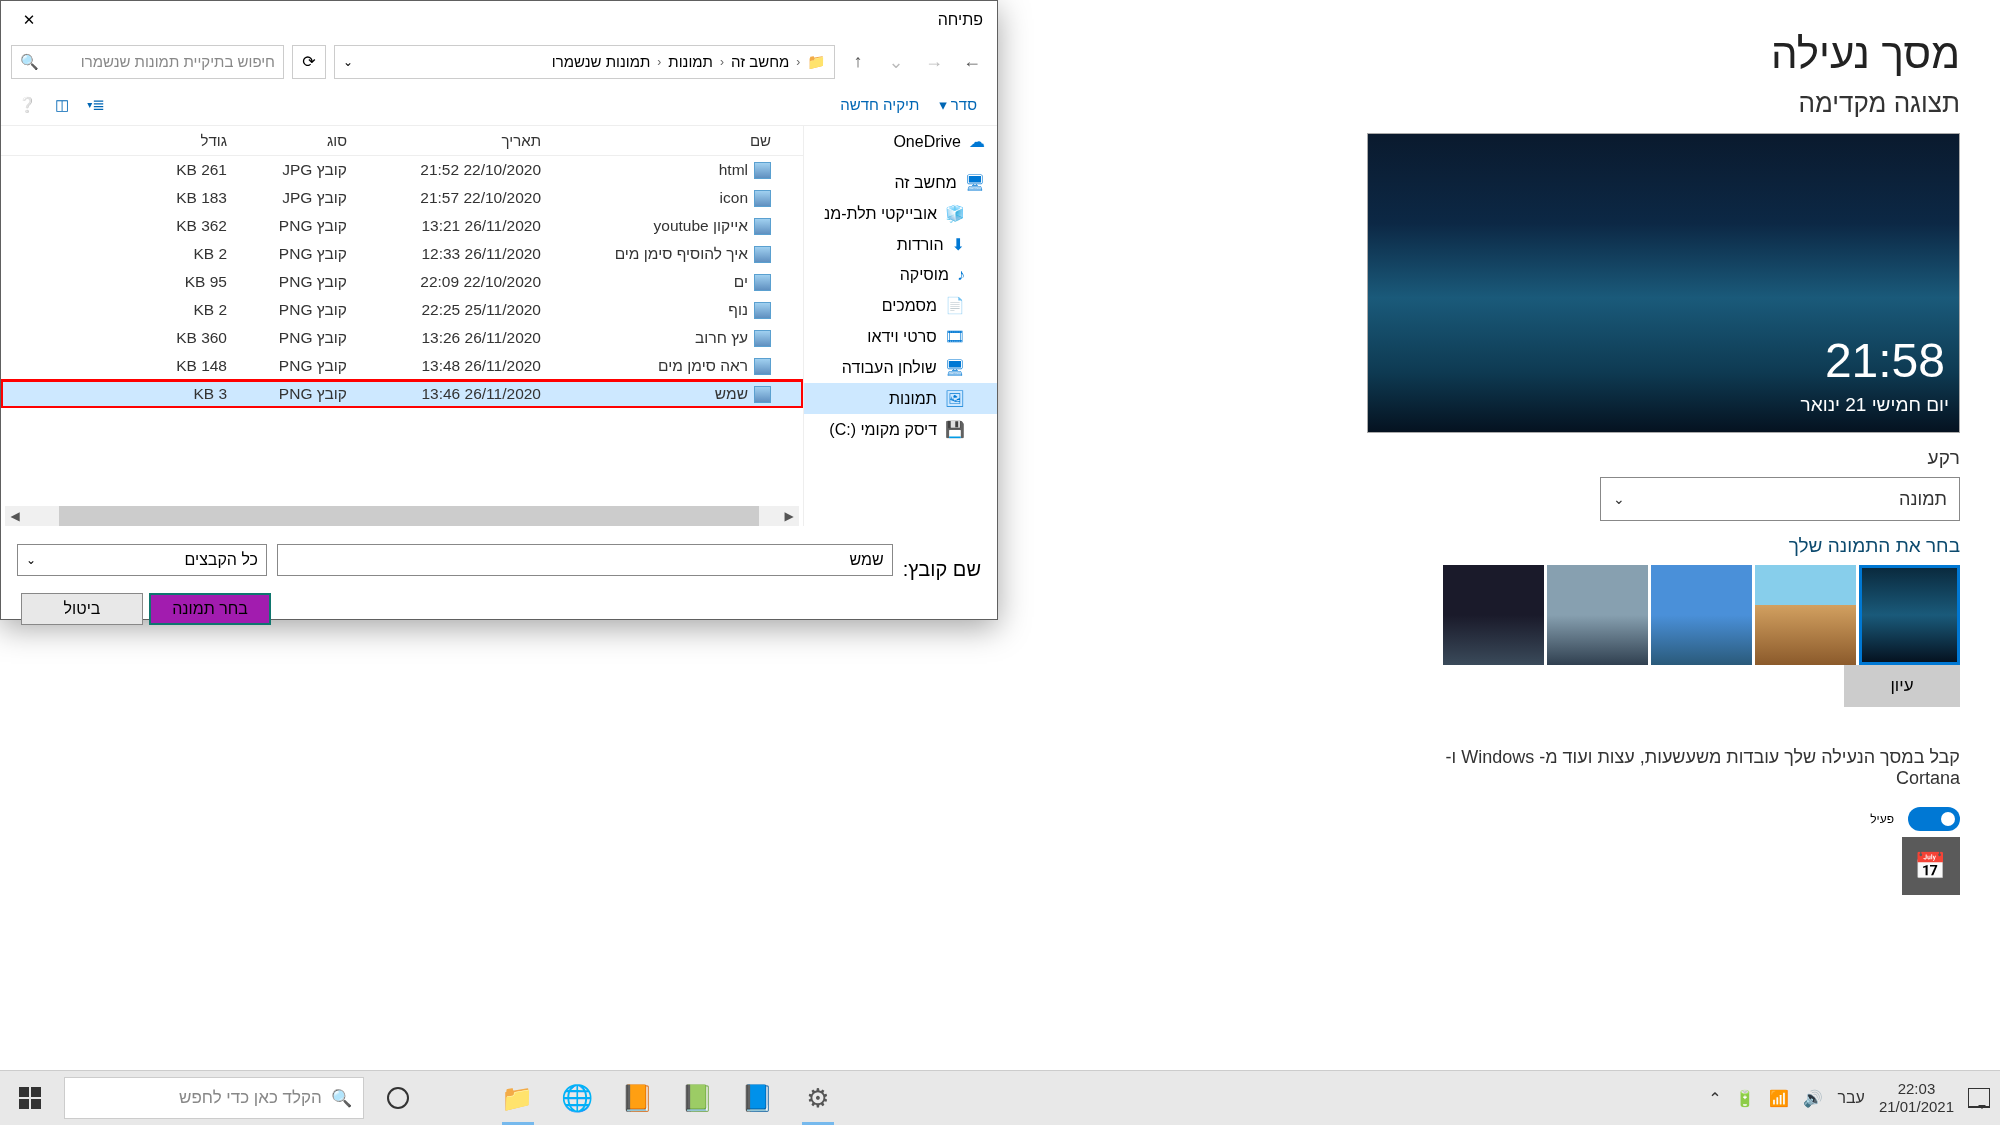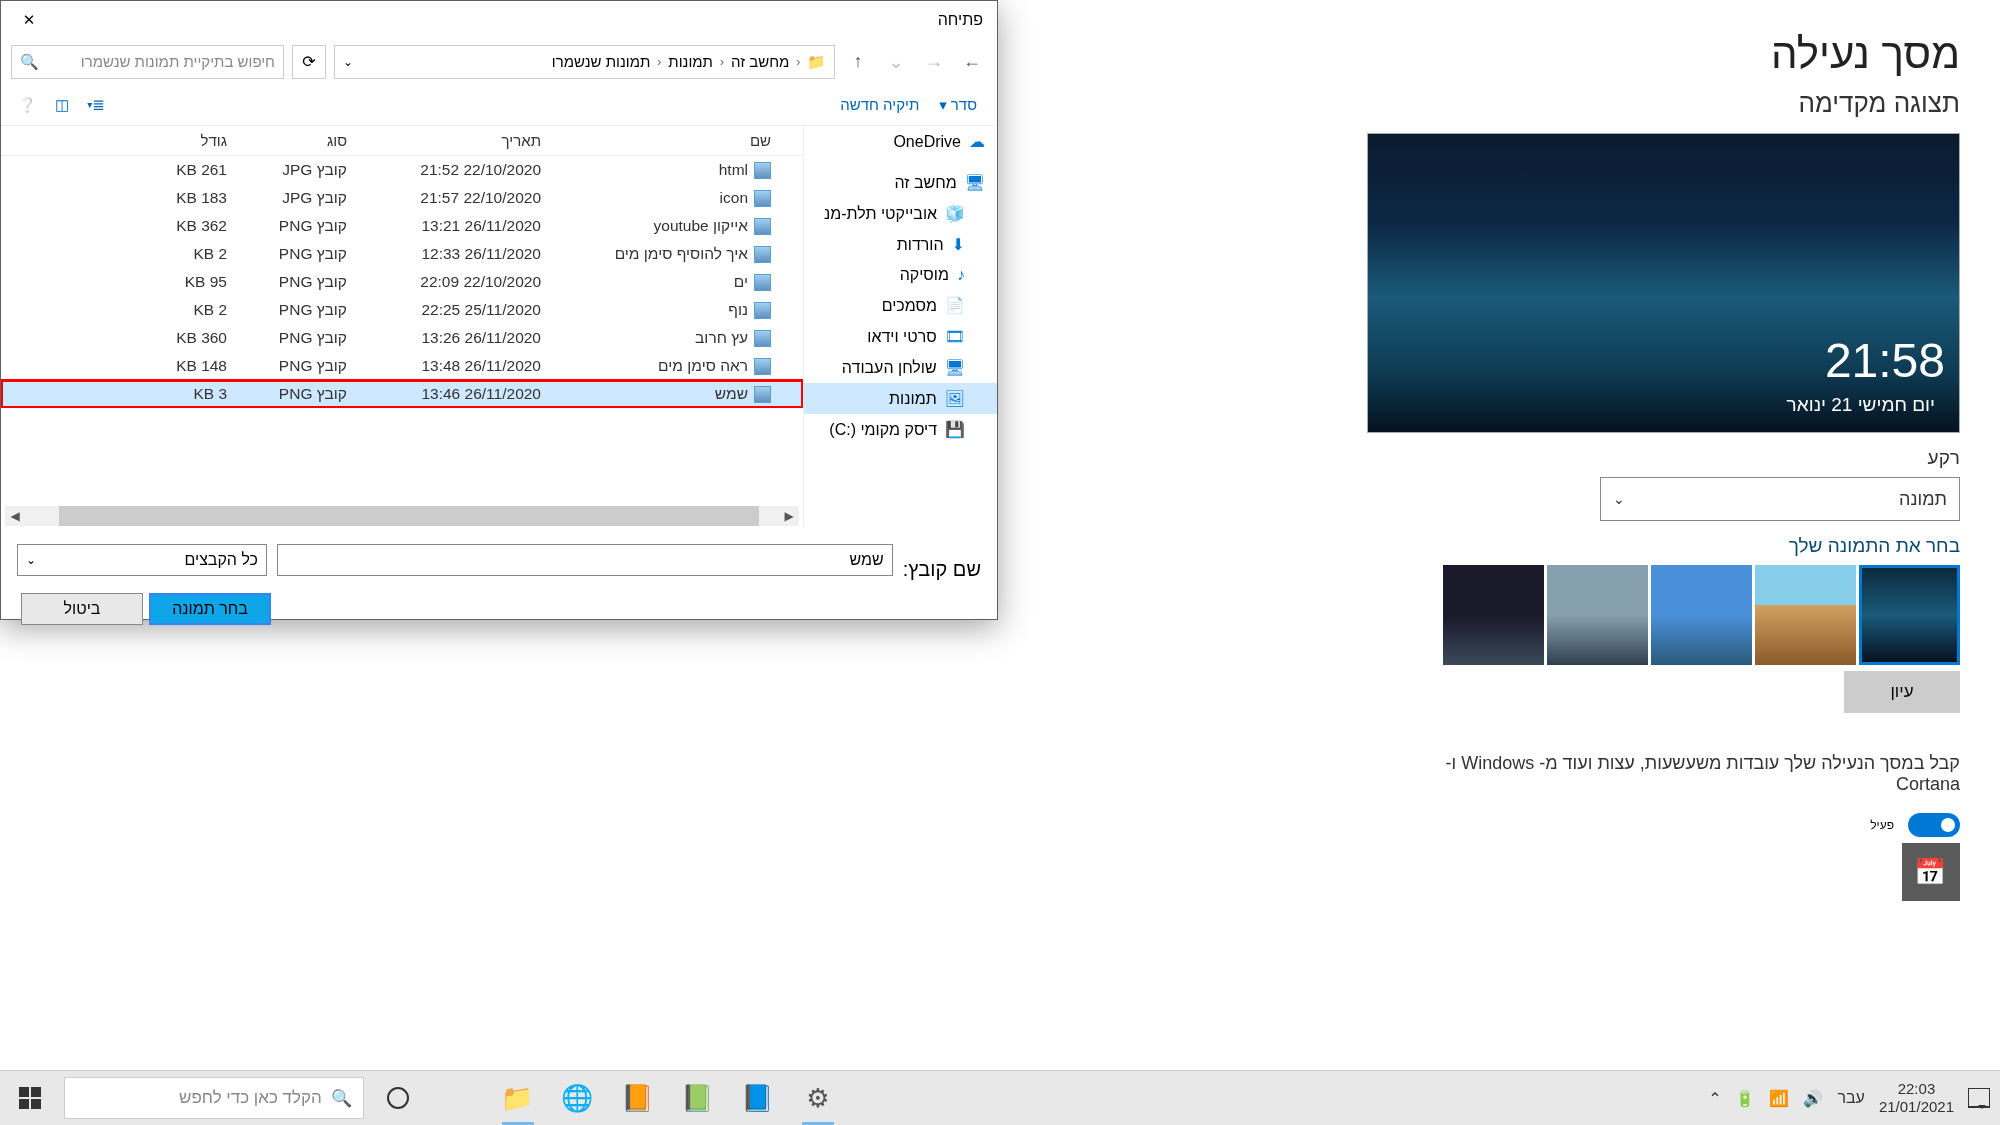--- a/index.html
+++ b/index.html
@@ -17,34 +17,34 @@
 .nav-section { padding: 8px 24px; font-size: 17.5px; font-weight: 600; color: #333; }
 .nav-item { display: flex; align-items: center; gap: 20px; padding: 14px 24px; font-size: 18px; color: #333; }
 .nav-item.active { background: #d9d9d9; }
 .nav-icon { width: 22px; height: 22px; display: inline-flex; align-items: center; justify-content: center; font-size: 18px; }
 
 .settings-content { flex: 1; padding: 30px 40px 0 40px; }
 .page-title { font-size: 42px; font-weight: 400; color: #222; text-align: right; margin-bottom: 10px; }
 .section-label { font-size: 26px; color: #333; text-align: right; margin-bottom: 14px; }
 .preview-img { width: 593px; height: 300px; background: linear-gradient(180deg,#0a1a2e 0%,#0c2845 30%,#1a5a7a 55%,#0e3a52 80%,#051220 100%); border: 1px solid #aaa; position: relative; float: right; clear: both; }
 .preview-time { position: absolute; right: 14px; bottom: 44px; color: #fff; font-size: 48px; font-weight: 300; }
-.preview-date { position: absolute; right: 24px; bottom: 16px; color: #fff; font-size: 19px; }
+.preview-date { position: absolute; right: 10px; bottom: 16px; color: #fff; font-size: 19px; }
 .clear { clear: both; }
 .bg-label { font-size: 19px; color: #333; text-align: right; margin: 14px 0 8px 0; }
 .bg-select { width: 360px; height: 44px; border: 1px solid #888; display: flex; align-items: center; padding: 0 12px; font-size: 18px; color: #333; float: right; clear: both; }
 .bg-select .chev { margin-right: auto; font-size: 14px; }
 .choose-label { font-size: 19px; color: #0c4a6e; text-align: right; margin: 14px 0 8px 0; clear: both; }
 .thumbs { display: flex; gap: 3px; float: right; clear: both; direction: ltr; }
 .thumb { width: 101px; height: 100px; background: #556; }
 .t1 { background: linear-gradient(#0a2a3e,#1a5a7a,#051220); border: 3px solid #0078d4; }
 .t2 { background: linear-gradient(#87ceeb 40%,#d2a060 40%,#8b5a2b 100%); }
 .t3 { background: linear-gradient(#4a90d9 50%,#2a5a7a 100%); }
 .t4 { background: linear-gradient(#87a0b0 50%,#304050 100%); }
 .t5 { background: linear-gradient(#1a1a2a 50%,#3a4a5a 100%); }
-.browse-btn { width: 116px; height: 42px; background: #ccc; border: none; font-size: 17px; float: right; clear: both; margin-top: 6px; }
+.browse-btn { width: 116px; height: 42px; background: #ccc; border: none; font-size: 17px; float: right; clear: both; }
 .tip-text { font-size: 18px; color: #333; text-align: right; margin: 40px 0 10px 0; clear: both; max-width: 540px; float: right; }
 .toggle-row { display: flex; align-items: center; gap: 14px; float: right; clear: both; margin-top: 8px; }
 .toggle { width: 52px; height: 24px; background: #0078d4; border-radius: 12px; position: relative; }
 .toggle-knob { width: 14px; height: 14px; background: #fff; border-radius: 50%; position: absolute; top: 5px; left: 33px; }
 .toggle-label { font-size: 12px; }
 .app-detail { font-size: 18px; text-align: right; margin-top: 40px; clear: both; float: right; max-width: 540px; }
 .app-tile { width: 58px; height: 58px; background: #5a5a5a; display: inline-flex; align-items: center; justify-content: center; float: right; clear: both; margin-top: 6px; color: #fff; font-size: 26px; }
 
 
 .file-dialog { position: absolute; left: 0; top: 0; width: 998px; height: 620px; background: #fff; border: 1px solid #606060; box-shadow: 0 8px 30px rgba(0,0,0,0.35); direction: rtl; }
@@ -85,21 +85,21 @@
 .hscroll-thumb { height: 20px; background: #ccc; width: 700px; margin-right: 20px; }
 .hscroll-arr { width: 20px; text-align: center; font-size: 12px; color: #555; }
 .dialog-footer { padding: 12px 16px; direction: rtl; }
 .footer-row1 { display: flex; align-items: center; gap: 10px; margin-bottom: 12px; }
 .fname-label { font-size: 20px; margin-top: 20px; }
 .fname-input { flex: 1; height: 32px; border: 1px solid #888; padding: 0 8px; font-size: 16px; }
 .ftype-select { width: 250px; height: 32px; border: 1px solid #888; padding: 0 8px; font-size: 16px; display: flex; align-items: center; }
 .ftype-select .chev { margin-right: auto; font-size: 12px; }
 .footer-row2 { display: flex; gap: 6px; justify-content: flex-start; direction: ltr; padding-left: 4px; }
 .dbtn { width: 122px; height: 32px; border: 1px solid #888; background: #e8e8e8; font-size: 16px; font-family: inherit; }
-.dbtn.primary { border: 2px solid #3b82f6; background: #0ea5e9; }
+.dbtn.primary { border: 2px solid #0f766e; background: #a21caf; }
 
 
 .taskbar { position: absolute; bottom: 0; left: 0; right: 0; height: 55px; background: #e8e8e8; display: flex; align-items: center; direction: ltr; border-top: 1px solid #ccc; }
 .start-btn { width: 60px; height: 100%; display: flex; align-items: center; justify-content: center; }
 .win-logo { width: 22px; height: 22px; display: grid; grid-template-columns: 1fr 1fr; grid-template-rows: 1fr 1fr; gap: 2px; }
 .win-logo span { background: #333; }
 .tb-search { width: 300px; height: 42px; background: #fff; border: 1px solid #ccc; margin: 0 4px; display: flex; align-items: center; padding: 0 10px; font-size: 17px; color: #888; }
 .tb-search .sicon { margin-left: 10px; font-size: 17px; color: #333; }
 .tb-app { width: 60px; height: 100%; display: flex; align-items: center; justify-content: center; font-size: 26px; position: relative; }
 .tb-app.active::after { content: ""; position: absolute; bottom: 0; left: 14px; right: 14px; height: 3px; background: #76b9ed; }

